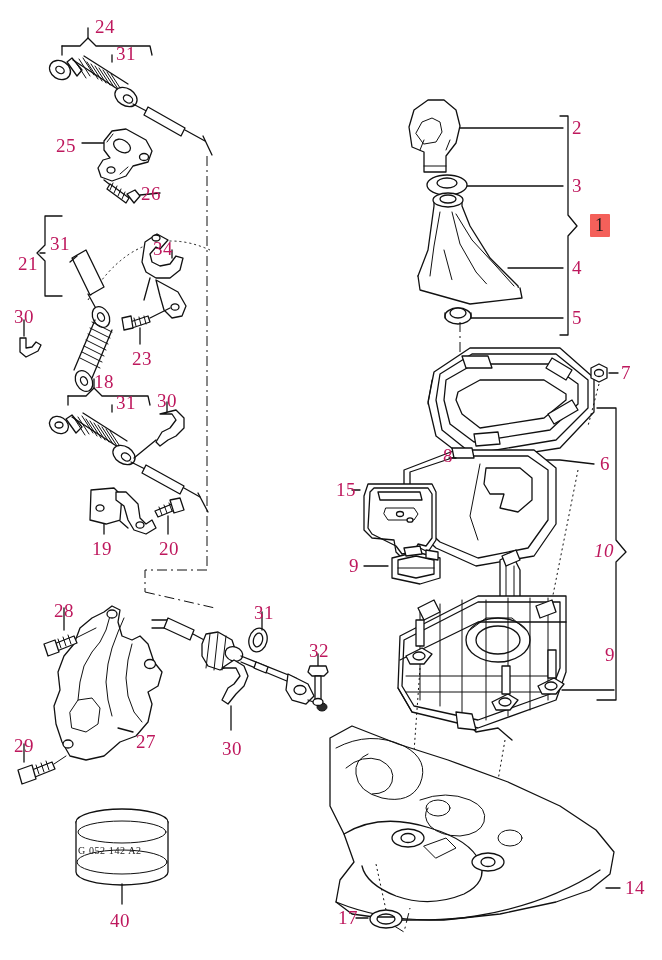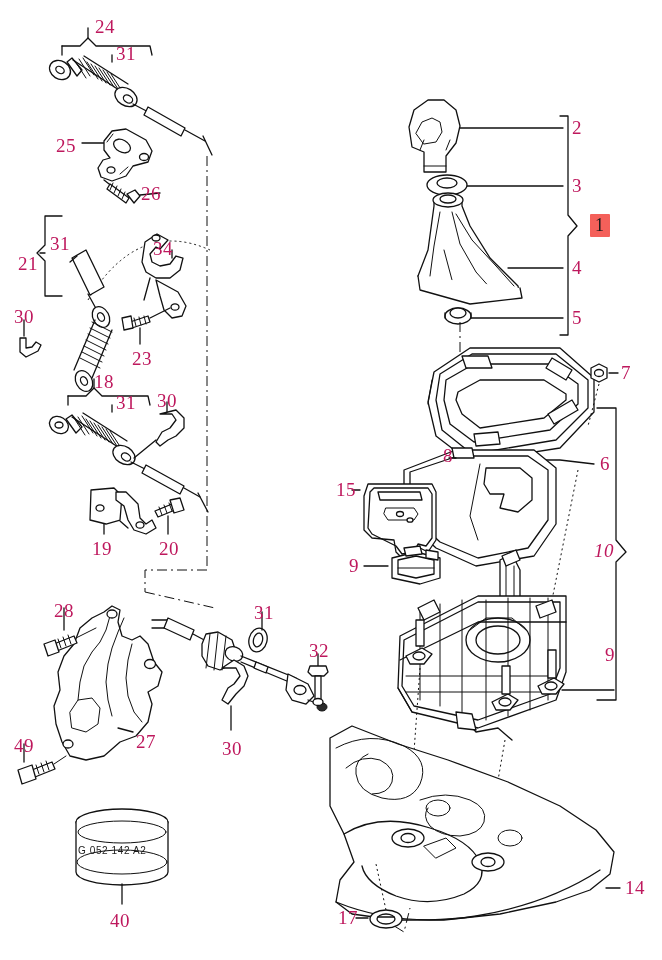--- a/index.html
+++ b/index.html
@@ -26,21 +26,21 @@
   }
   .lbl.hl{
     background:#F4605A;
     color:#1a1a1a;
     padding:2px 5px 3px 5px;
     font-size:18px;
     border-radius:1px;
   }
   .tubetext{
     position:absolute;
-    font-family:Liberation Sans, sans-serif;
+    font-family:Liberation Serif, serif;
     font-size:10px;
     color:#1a1a1a;
     letter-spacing:0.6px;
     white-space:nowrap;
   }
 </style>
 </head>
 <body>
 
 <div id="sheet">
@@ -523,21 +523,21 @@
   <div class="lbl" style="left:50px;  top:234px;">31</div>
   <div class="lbl" style="left:153px; top:239px;">34</div>
   <div class="lbl" style="left:14px;  top:307px;">30</div>
   <div class="lbl" style="left:132px; top:349px;">23</div>
   <div class="lbl" style="left:94px;  top:372px;">18</div>
   <div class="lbl" style="left:116px; top:393px;">31</div>
   <div class="lbl" style="left:157px; top:391px;">30</div>
   <div class="lbl" style="left:92px;  top:539px;">19</div>
   <div class="lbl" style="left:159px; top:539px;">20</div>
   <div class="lbl" style="left:54px;  top:601px;">28</div>
-  <div class="lbl" style="left:14px;  top:736px;">49</div>
+  <div class="lbl" style="left:14px;  top:736px;">29</div>
   <div class="lbl" style="left:136px; top:732px;">27</div>
   <div class="lbl" style="left:254px; top:603px;">31</div>
   <div class="lbl" style="left:309px; top:641px;">32</div>
   <div class="lbl" style="left:222px; top:739px;">30</div>
   <div class="lbl" style="left:110px; top:911px;">40</div>
 
   <div class="lbl" style="left:572px; top:118px;">2</div>
   <div class="lbl" style="left:572px; top:176px;">3</div>
   <div class="lbl hl" style="left:590px; top:214px;">1</div>
   <div class="lbl" style="left:572px; top:258px;">4</div>

